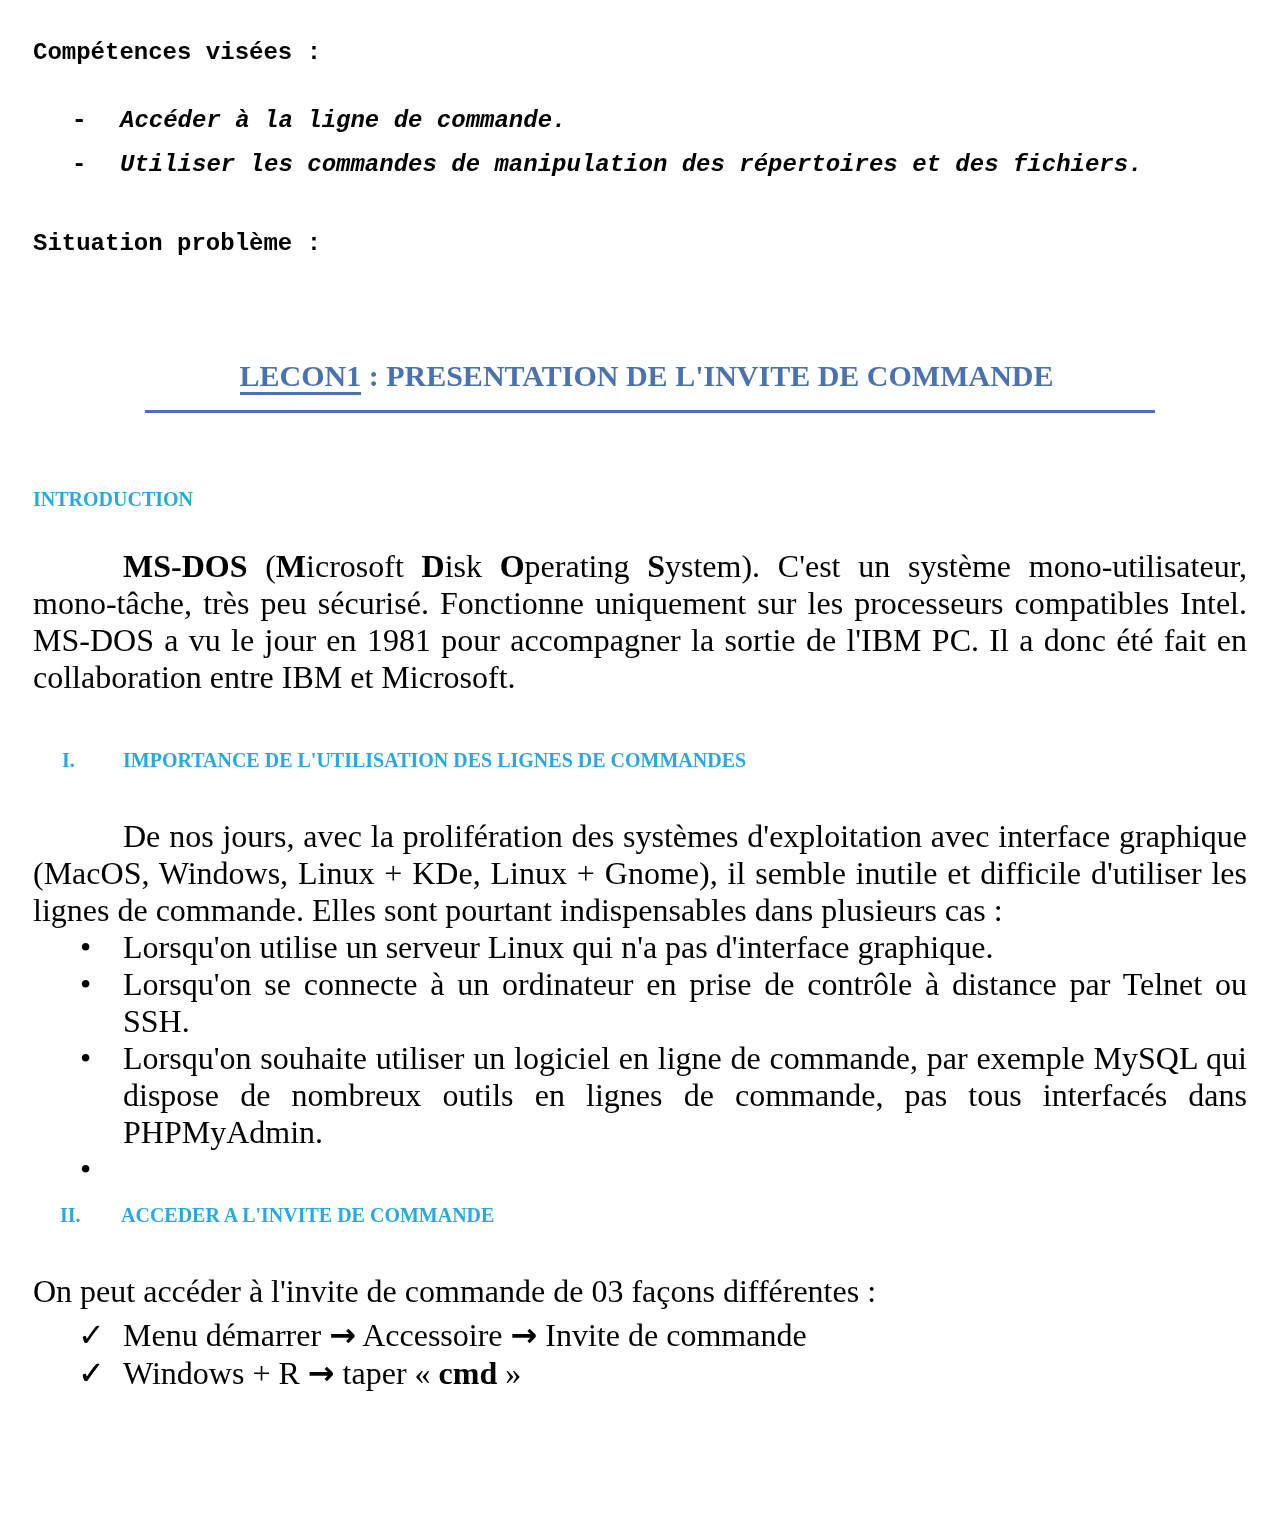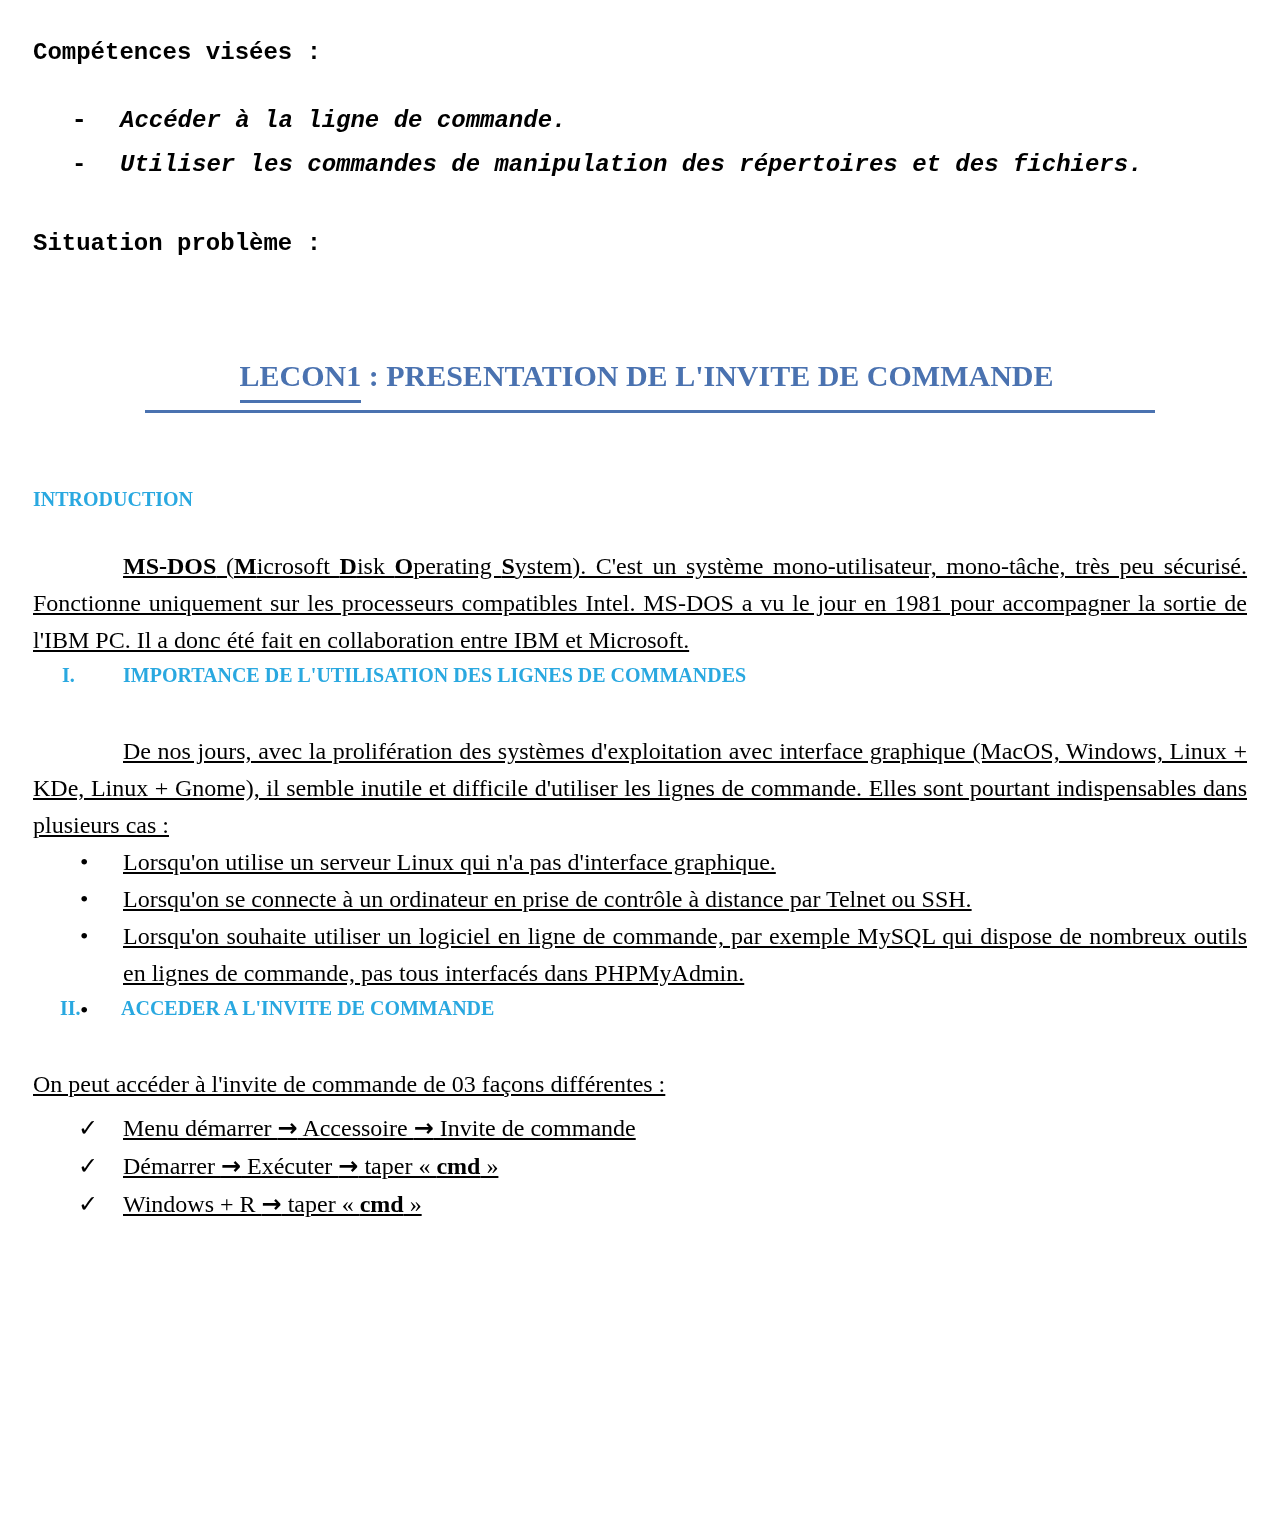--- a/index.html
+++ b/index.html
@@ -34,42 +34,42 @@
 
   
   .lesson-title {
     margin-top: 96px;
     text-align: center;
     color: var(--title-blue, #4a72b0);
     font-weight: bold;
     font-size: 30px;
     line-height: 40px;
   }
-  .lesson-label { border-bottom: 3px solid currentColor; padding-bottom: 8px; margin-left: 13px; }
+  .lesson-label { border-bottom: 3px solid currentColor; padding-bottom: 0; margin-left: 13px; }
   .title-rule {
     margin: 14px 0 0 112px;
     width: 1010px;
     height: 3px;
     background: var(--title-blue, #4a72b0);
   }
 
   
   .cyan {
     color: var(--heading-cyan, #29a8e0);
     font-weight: bold;
     font-size: 20px;
     line-height: 32px;
   }
   .intro-heading { margin-top: 70px; }
-  .section-heading { margin-left: 29px; }
+  .section-heading { margin-top: 48px; margin-left: 29px; }
   .section-heading .sec-num { display: inline-block; min-width: 61px; }
   .section-heading.s2 { margin-left: 27px; }
 
   
-  .body { font-size: 24px; line-height: 37px; text-decoration: underline; }
+  .body { font-size: 32px; line-height: 37px; }
   p.body { text-align: justify; }
   .indent { text-indent: 90px; }
   .intro-para { margin-top: 33px; }
   .sec1-para { margin-top: 42px; }
   .sec2-para { margin-top: 42px; }
 
   .bullet-list { list-style: none; margin: 0 0 0 47px; }
   .bullet-list li {
     position: relative;
     padding-left: 43px;
@@ -138,20 +138,20 @@
 
   <h3 class="cyan section-heading s2"><span class="sec-num">II.</span><span>ACCEDER A L'INVITE DE COMMANDE</span></h3>
 
   <p class="body sec2-para">On peut accéder à l'invite de commande de 03 façons différentes :</p>
 
   <ul class="body check-list">
     <li>
       <span class="check">✓</span><span><span>Menu démarrer </span><span class="arrow">→</span><span> Accessoire </span><span class="arrow">→</span><span> Invite de commande</span></span>
     </li>
     <li>
-      <span class="check">✓</span><span><span>Démarrer </span><span class="arrow">→</span><span> Exécuter </span><span class="arrow">→</span><span> taper « </span><span class="b">cmd</span><span> »</span></span>
+      <span class="check">✓</span>
     </li>
     <li>
       <span class="check">✓</span><span><span>Windows + R </span><span class="arrow">→</span><span> taper « </span><span class="b">cmd</span><span> »</span></span>
     </li>
   </ul>
 
 </div>
 
 </body></html>

